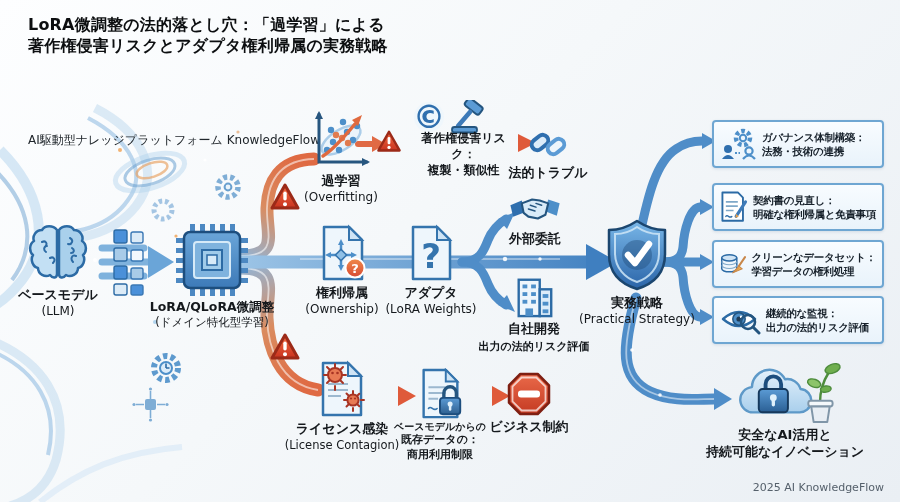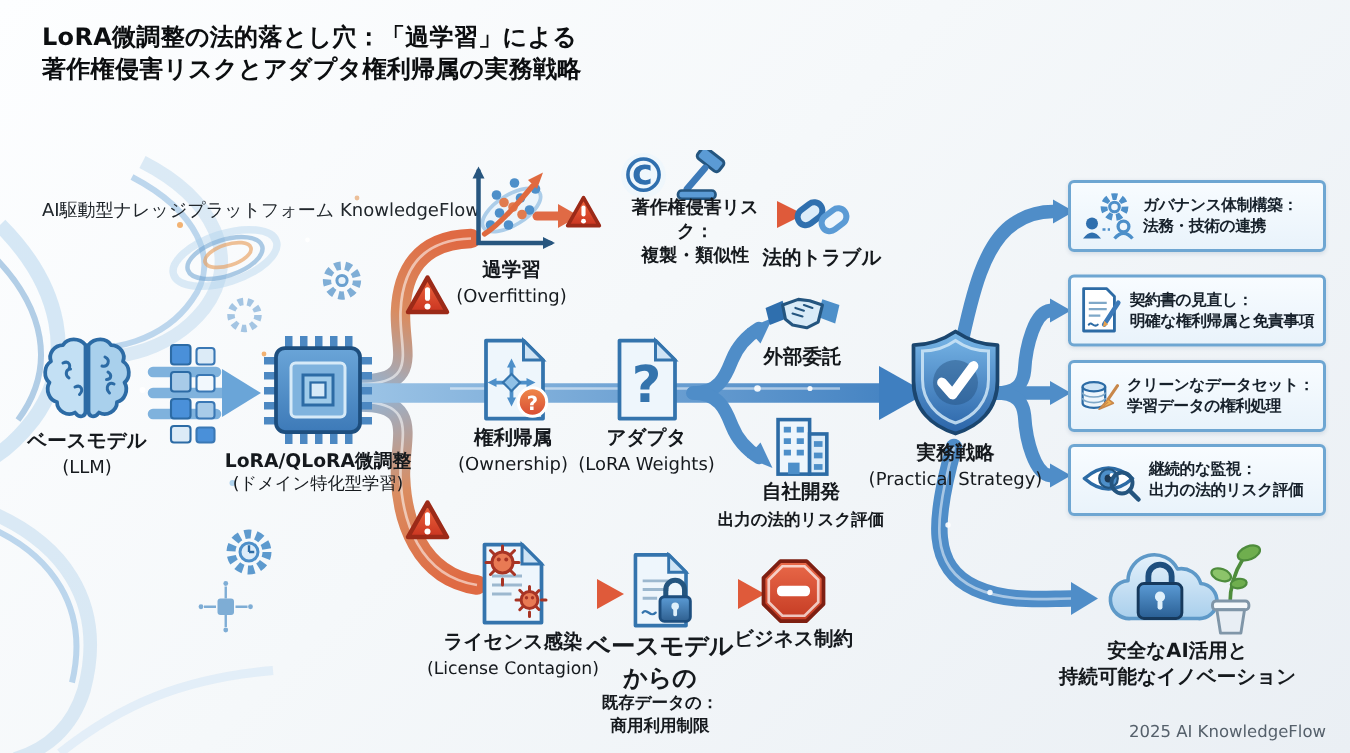--- a/index.html
+++ b/index.html
@@ -381,21 +381,21 @@
         </defs>
       <path d="M7,2 H30 L42,14 V51 H7 Z" fill="#eef6fc" stroke="#3474ad" stroke-width="2.5" stroke-linejoin="round"></path>
       <path d="M30,2 V14 H42 Z" fill="#cfe4f5" stroke="#3474ad" stroke-width="2"></path>
       <path d="M12,20 h18 M12,26 h18 M12,32 h10" stroke="#9cb8cf" stroke-width="2"></path>
       <path d="M12,42 c3,-4 5,4 9,0" fill="none" stroke="#3474ad" stroke-width="1.6" stroke-linecap="round"></path>
       <path d="M28,31 v-5 a6.5,6.5 0 0 1 13,0 v5" fill="none" stroke="#24557f" stroke-width="3.5"></path>
       <rect x="24" y="31" width="21" height="17" rx="3" fill="url(#lk1)" stroke="#1d4e7e" stroke-width="2"></rect>
       <circle cx="34.5" cy="37.5" r="2.6" fill="#dff0fb"></circle>
         <rect x="33.2" y="38.5" width="2.6" height="6" rx="1.3" fill="#dff0fb"></rect>
     </svg>
-    <div class="tline" style="font-size:16px">ベースモデルからの</div>
+    <div class="tline" style="font-size:10px">ベースモデルからの</div>
     <div class="tline" style="font-size:11px">既存データの：</div>
     <div class="tline" style="font-size:11px">商用利用制限</div>
   </div>
 
   <div class="node" style="left:485px;top:372px;width:88px">
     <svg class="icon" width="44" height="44" viewBox="0 0 44 44">
       <defs>
           <linearGradient id="stpG" x1="0" y1="0" x2="0" y2="1">
             <stop offset="0" stop-color="#ea6a4a"></stop>
             <stop offset="1" stop-color="#c43a22"></stop>

